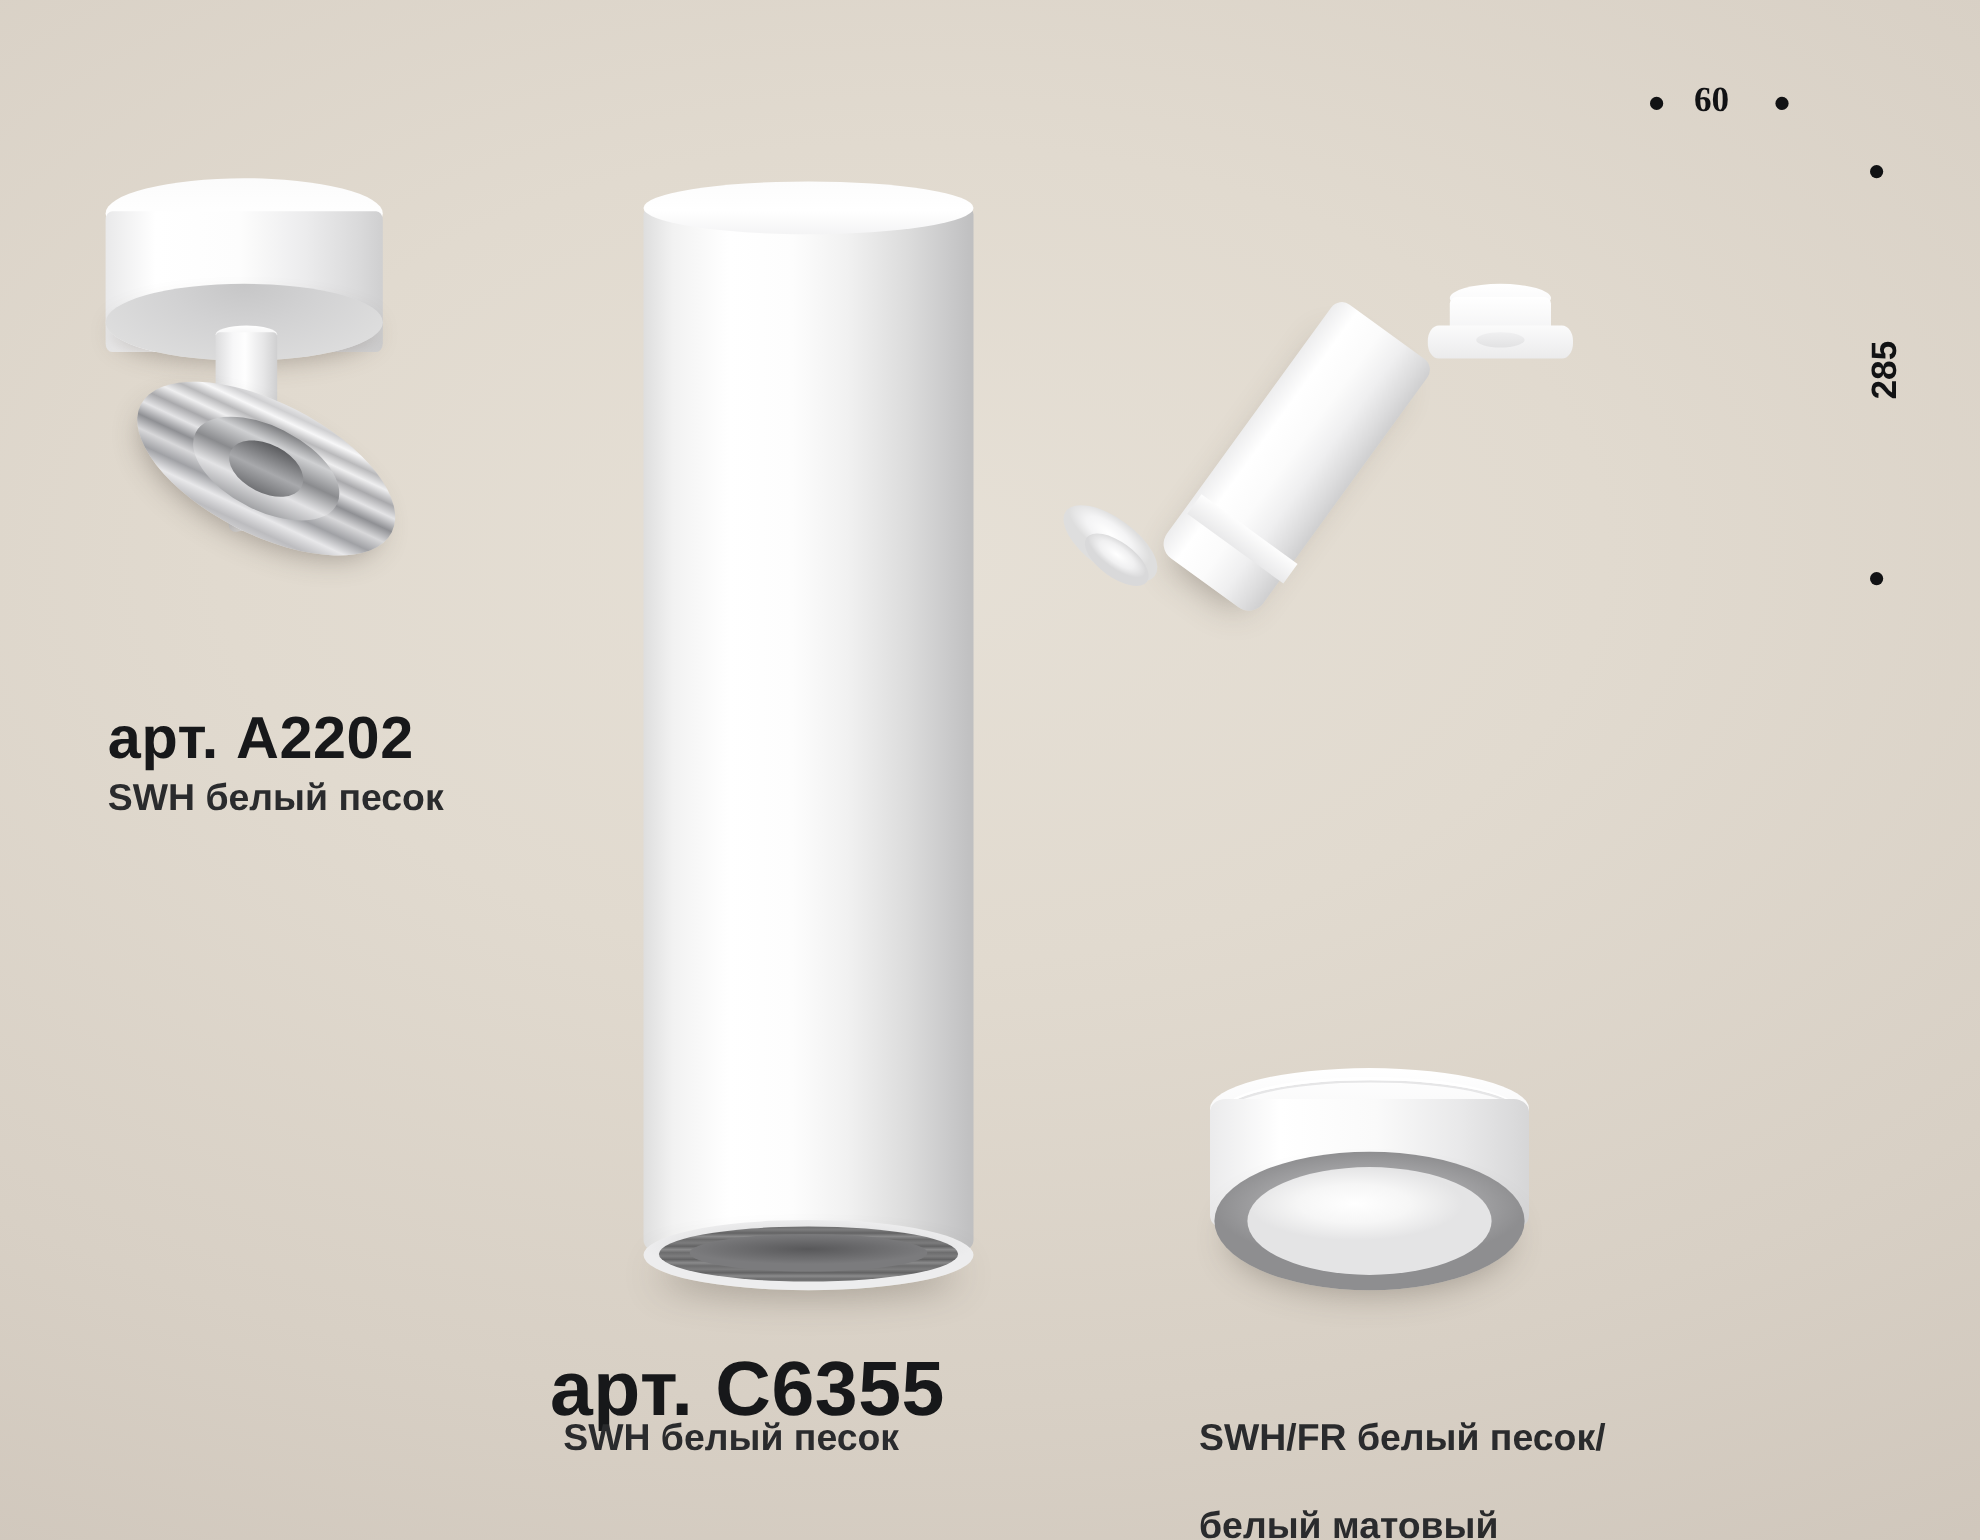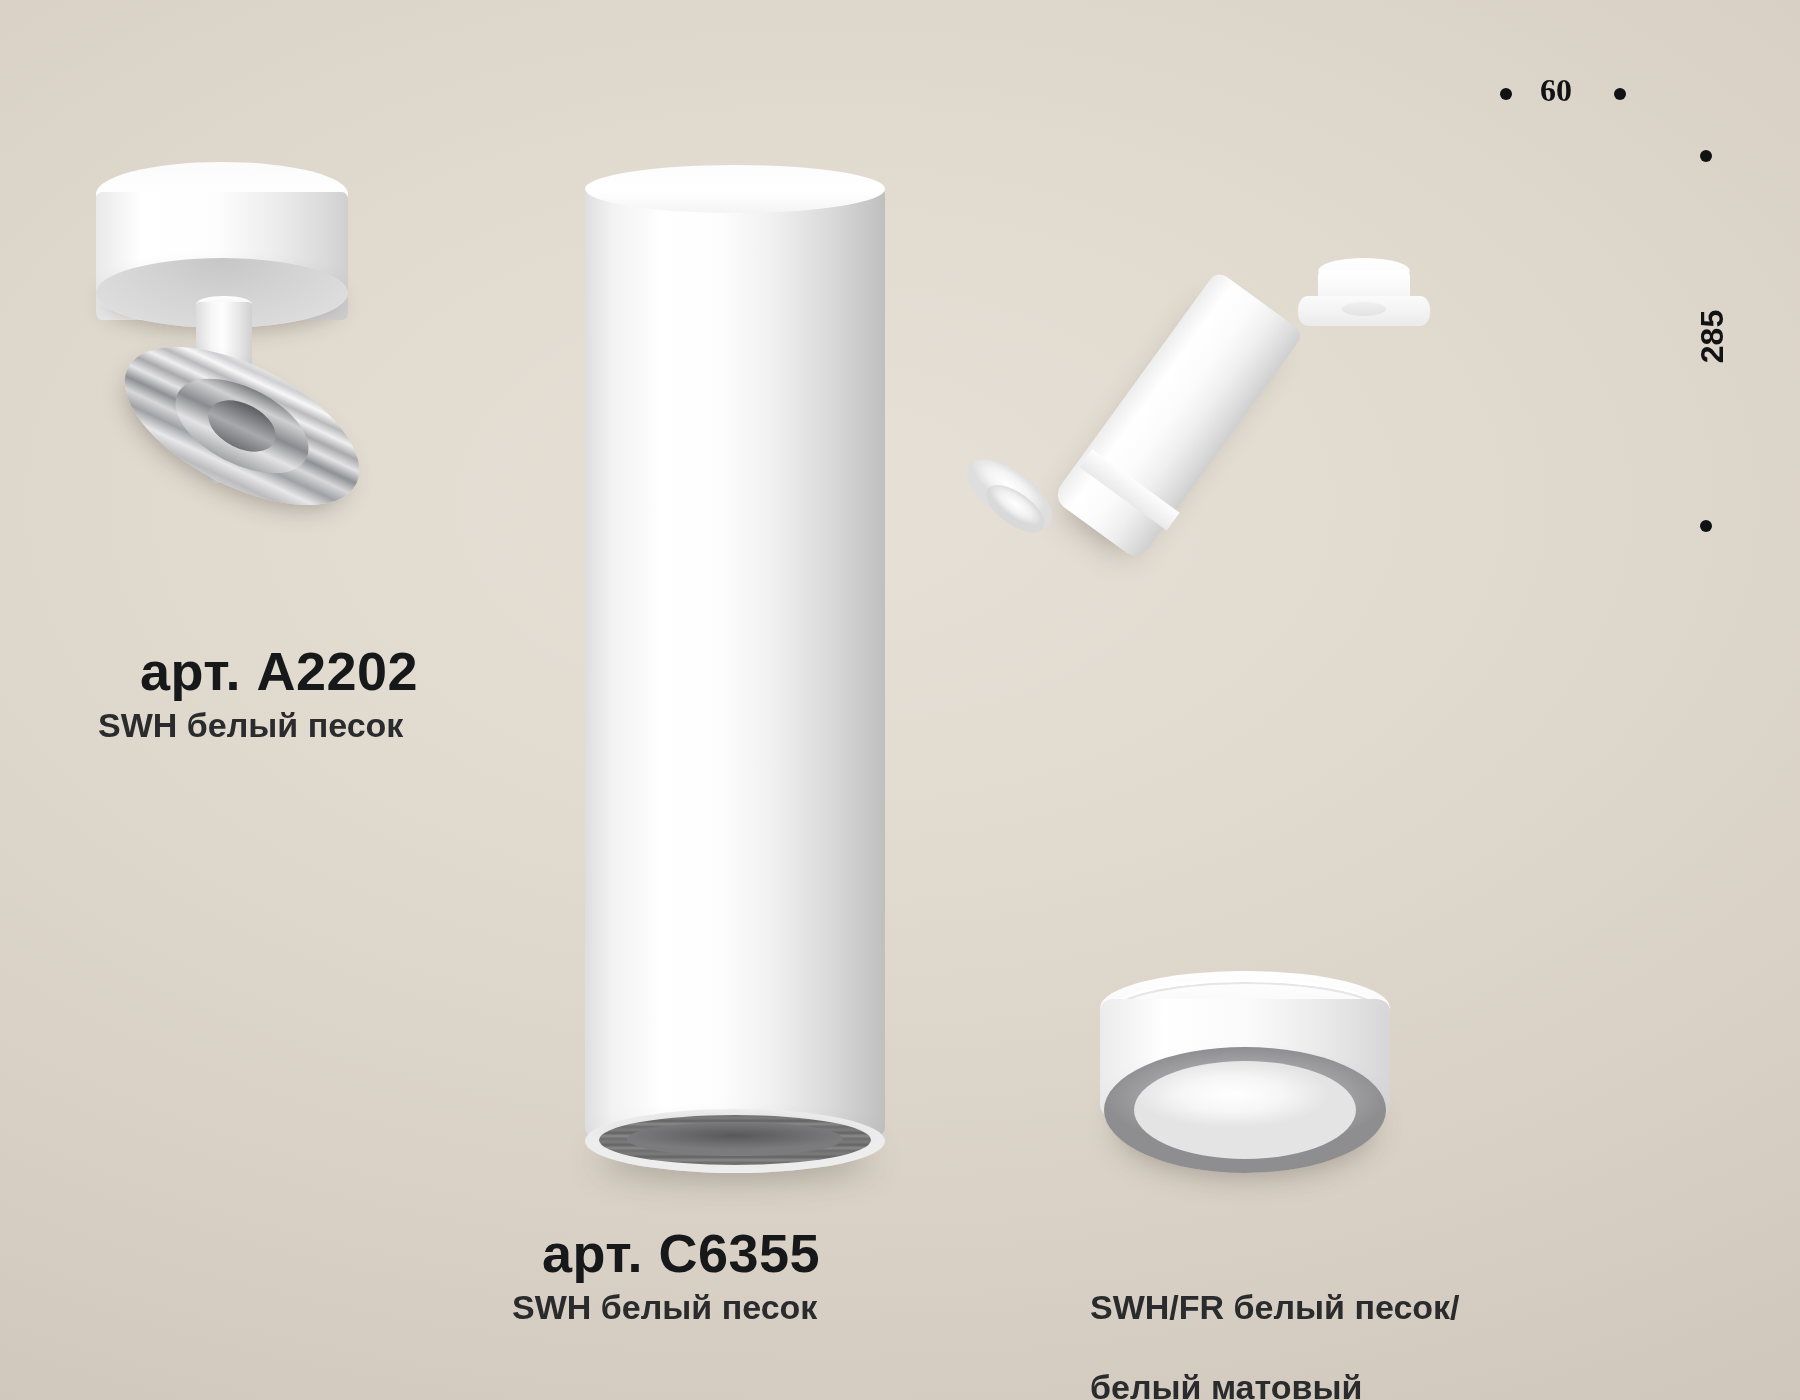--- a/index.html
+++ b/index.html
@@ -12,21 +12,20 @@
   #stage{
     position:relative;width:1800px;height:1400px;
     background:
       radial-gradient(125% 95% at 46% 36%, #e6e0d6 0%, #e1dacf 28%, #d8d0c5 58%, #cfc6bb 82%, #c9bfb3 100%);
   }
   
   .abs{position:absolute;}
   .lbl-art{
     font-weight:bold;letter-spacing:.5px;color:#17181a;
     white-space:nowrap;
-    margin-left:42px;
   }
   .lbl-sub{
     color:#2a2b2d;white-space:nowrap;font-weight:700;
   }
 
   
   #a2202{left:88px;top:140px;width:370px;height:400px;}
   .a-canopy-side{
     position:absolute;left:8px;top:52px;width:252px;height:128px;
     background:linear-gradient(90deg,#e9e9ea 0%,#ffffff 18%,#fdfdfd 48%,#ececed 72%,#d9d9da 92%,#cfcfd0 100%);
@@ -238,21 +237,21 @@
   <div class="abs lbl-sub" style="left:98px;top:706px;font-size:34px;">SWH белый песок</div>
 
   <div class="abs" id="c6355">
     <div class="c-body"></div>
     <div class="c-top"></div>
     <div class="c-bottom-rim"></div>
     <div class="c-bottom-inner"></div>
     <div class="c-bottom-core"></div>
   </div>
 
-  <div class="abs lbl-art" style="left:500px;top:1222px;font-size:54px;">арт. C6355</div>
+  <div class="abs lbl-art" style="left:500px;top:1222px;font-size:70px;">арт. C6355</div>
   <div class="abs lbl-sub" style="left:512px;top:1288px;font-size:34px;">SWH белый песок</div>
 
   <div class="abs" id="n6220">
     <div class="n-top"></div>
     <div class="n-top-ridge"></div>
     <div class="n-side"></div>
     <div class="n-grey-ring"></div>
     <div class="n-diffuser"></div>
   </div>
 

